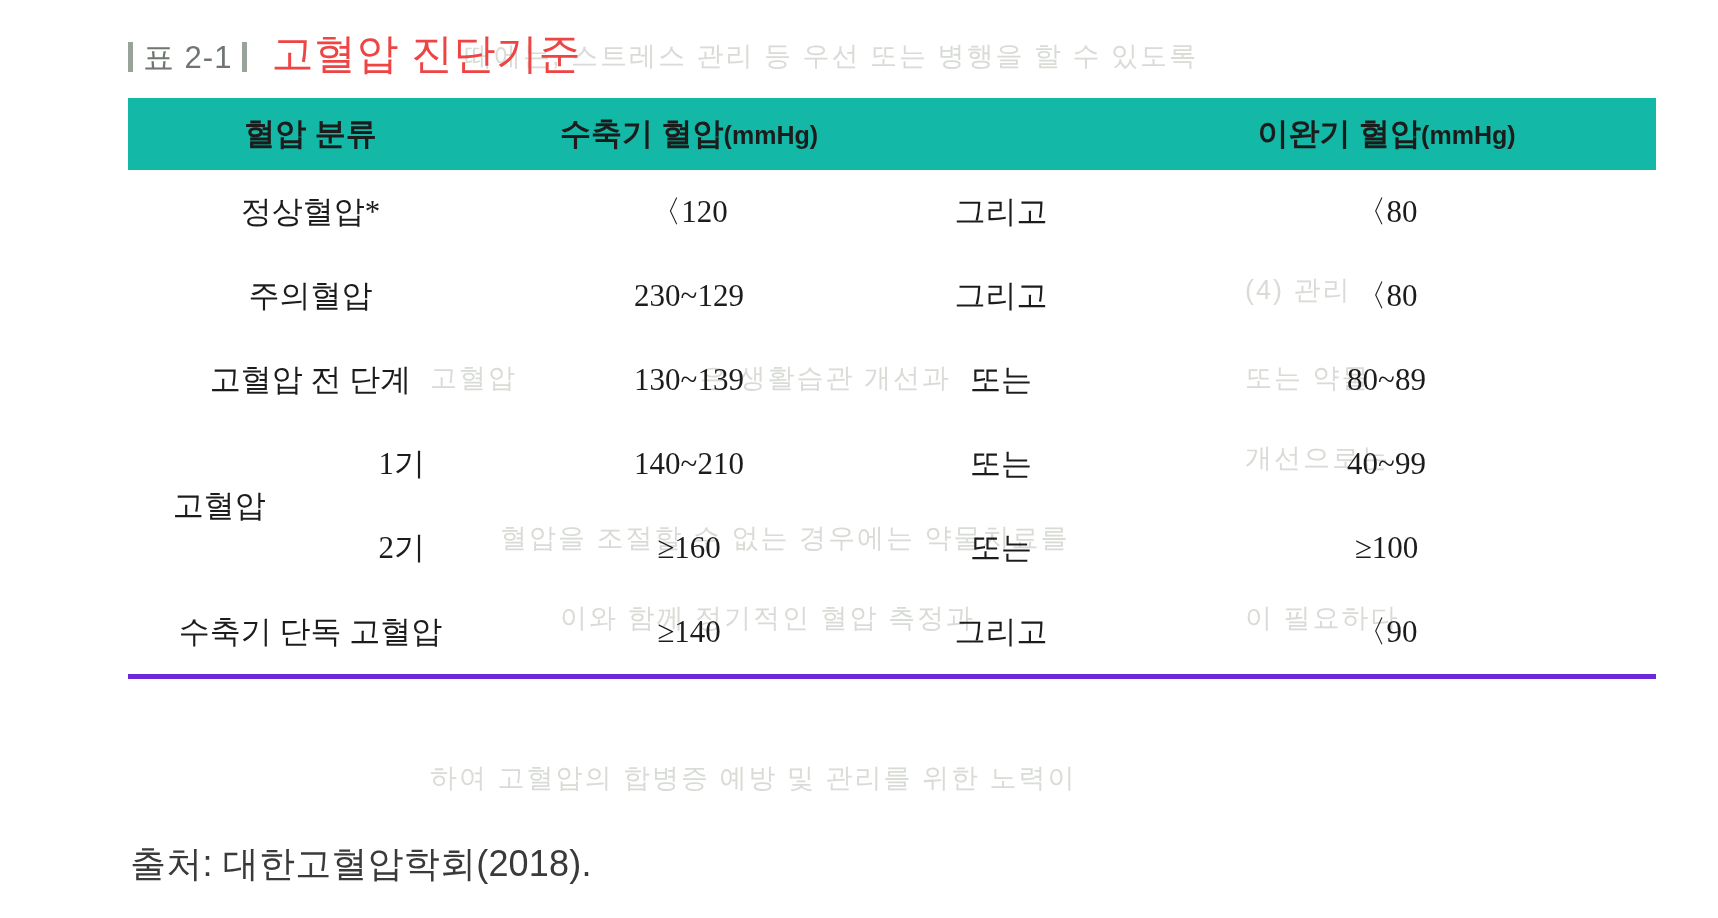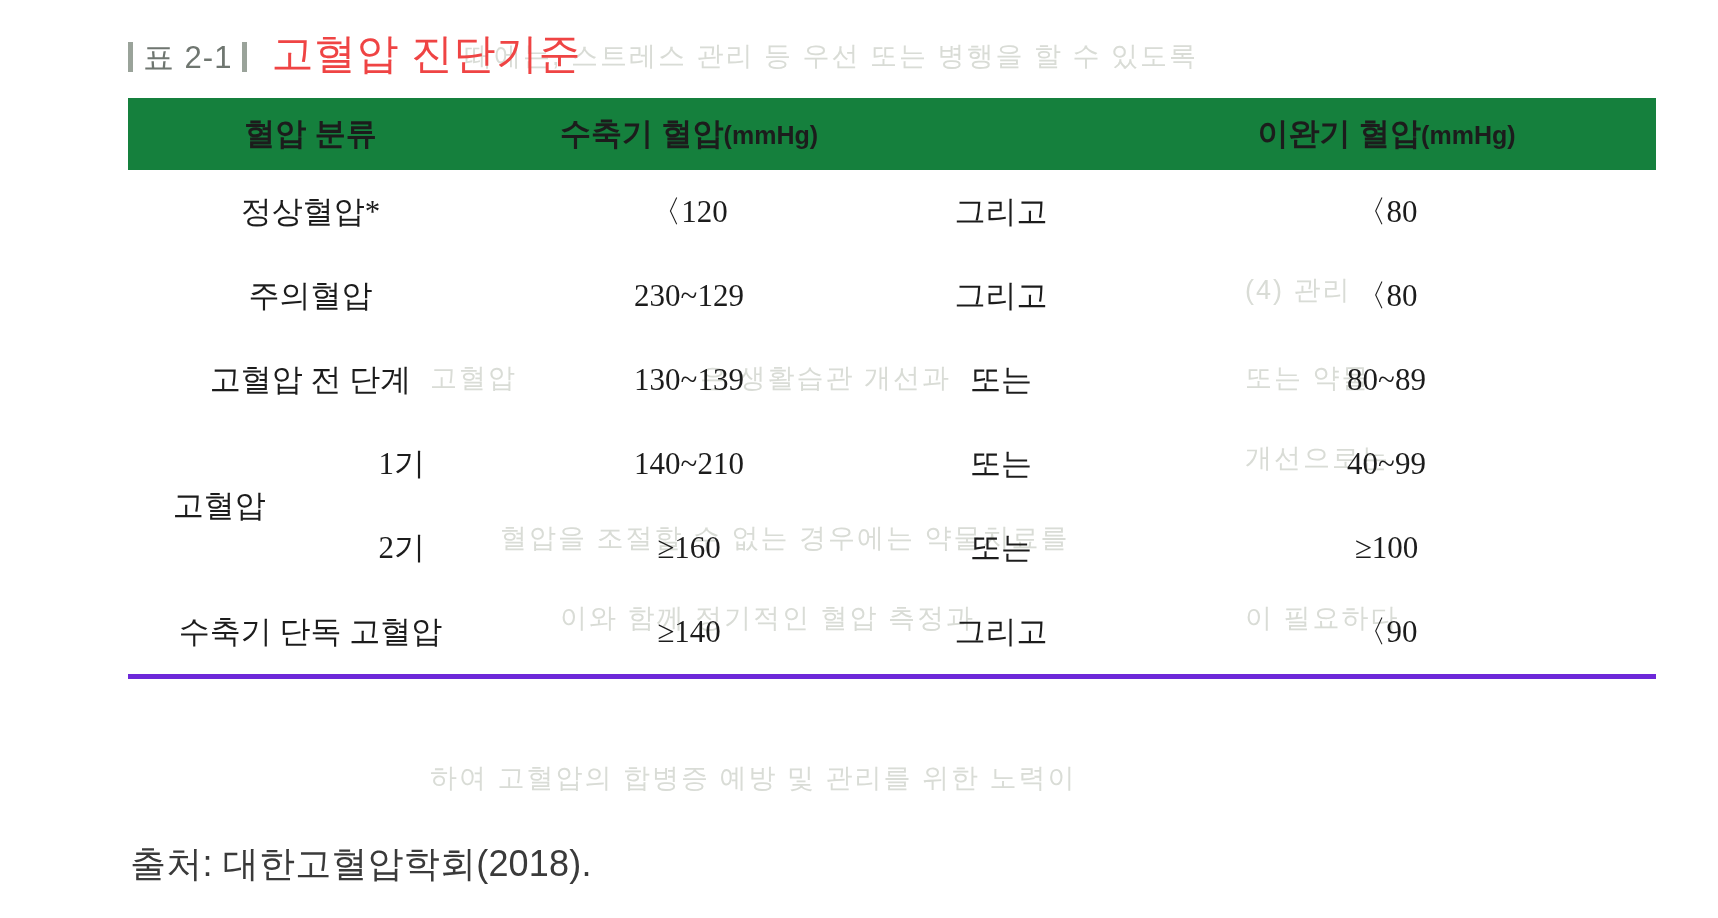--- a/index.html
+++ b/index.html
@@ -83,21 +83,21 @@
   }
   table.bp th, table.bp td {
     border: 0;
     text-align: center;
     vertical-align: middle;
     font-size: 31px;
     color: #1c1c1c;
     padding: 0;
   }
   thead tr {
-    background: #15803d;
+    background: #14b8a6;
   }
   thead th {
     height: 72px;
     font-family: "Liberation Sans", sans-serif;
     font-weight: bold;
     font-size: 30px;
     border-top: 3px solid #4a4a4a;
     border-bottom: 2px solid #9a9a9a;
   }
   thead th .unit {

